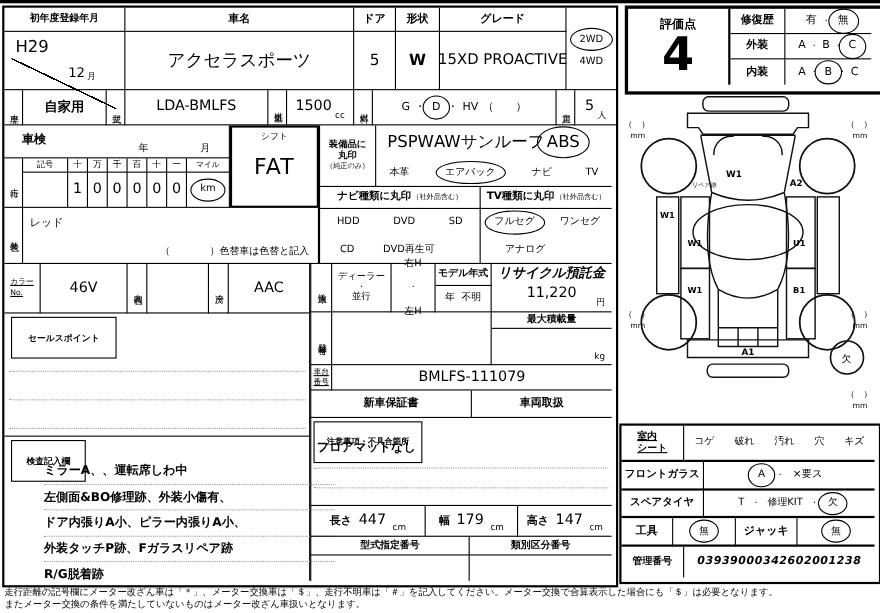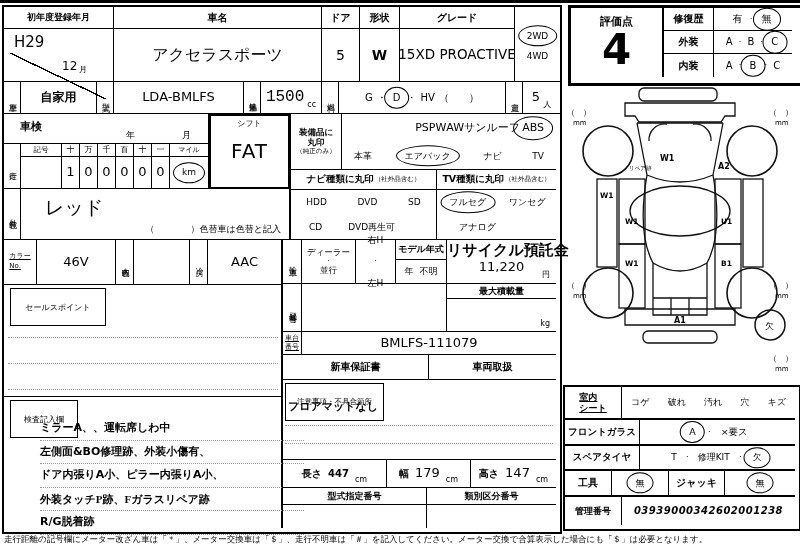--- a/index.html
+++ b/index.html
@@ -4,21 +4,21 @@
 <style>
   html,body{margin:0;padding:0;background:#fff;}
   body{width:800px;height:557px;position:relative;font-family:"DejaVu Sans",sans-serif;color:#000;overflow:hidden;}
   .topbar{position:absolute;left:0;top:0;width:800px;height:3px;background:#000;}
   .cell{position:absolute;box-sizing:border-box;display:flex;align-items:center;justify-content:center;border:0 solid #000;font-size:10px;line-height:1.15;white-space:nowrap;}
   .br{border-right-width:1px}.bb{border-bottom-width:1px}.bl{border-left-width:1px}
   .bold{font-weight:bold}
   .col{flex-direction:column}
   .vlabel{writing-mode:vertical-rl;text-orientation:upright;font-size:8px;line-height:1;letter-spacing:1px;}
   .pre{white-space:pre-line;text-align:left;text-decoration:underline;}
-  .badge{position:absolute;box-sizing:border-box;border:1px solid #000;background:#fff;display:flex;align-items:center;justify-content:center;font-size:8px;padding:18px 4px;}
+  .badge{position:absolute;box-sizing:border-box;border:1px solid #000;background:#fff;display:flex;align-items:center;justify-content:center;font-size:8px;padding:18px 4px;font-weight:bold;}
   .dots{position:absolute;border-bottom:1px dotted #9a9a9a;height:0;}
   .circ{position:relative;display:inline-block;padding:0 2px;}
   .circ::after{content:"";position:absolute;left:50%;top:50%;transform:translate(-50%,-50%);width:calc(100% + 12px);height:calc(100% + 9px);border:1.5px solid #000;border-radius:50%;pointer-events:none;}
   .lt{position:absolute;left:2px;top:5px;width:556px;height:525px;border:2px solid #000;}
   .evalbox{position:absolute;left:568px;top:5px;width:227px;height:75px;border:3px solid #000;padding-left:12px;}
   .diag{position:absolute;left:563px;top:83px;width:234px;height:300px;}
   .rt{position:absolute;left:563px;top:385px;width:234px;height:142px;border:2px solid #000;}
   .footer{position:absolute;left:4px;top:534px;width:792px;font-size:8.5px;line-height:1.35;}
   svg text{font-family:"DejaVu Sans",sans-serif;fill:#000;}
 </style>
@@ -50,21 +50,21 @@
     <span style="font-size:7px;">・</span>
     <span style="font-size:9px;">4WD</span>
   </div>
 
   <div class="cell br bb vlabel" style="left:0;top:75px;width:17px;height:32px;">車歴</div>
   <div class="cell br bb bold" style="left:17px;top:75px;width:76px;height:32px;font-size:12px;">自家用</div>
   <div class="cell br bb vlabel" style="left:93px;top:75px;width:17px;height:32px;">型式</div>
   <div class="cell br bb" style="left:110px;top:75px;width:130px;height:32px;font-size:13px;">LDA-BMLFS</div>
   <div class="cell br bb vlabel" style="left:240px;top:75px;width:17px;height:32px;">排気量</div>
   <div class="cell br bb" style="left:257px;top:75px;width:61px;height:32px;">
-    <span style="font-size:16px;font-family:Liberation Mono, monospace;">1500</span>
+    <span style="font-size:13px;">1500</span>
     <span style="font-size:8px;align-self:flex-end;margin:0 0 4px 3px;">cc</span>
   </div>
   <div class="cell br bb vlabel" style="left:318px;top:75px;width:17px;height:32px;">燃料</div>
   <div class="cell br bb" style="left:335px;top:75px;width:167px;height:32px;font-size:10px;gap:4px;">
     <span>G</span>
     <span>・</span>
     <span class="circ">D</span>
     <span>・</span>
     <span>HV</span>
     <span>（　　）</span>
@@ -105,21 +105,21 @@
     <span style="position:absolute;top:3px;left:0;right:0;text-align:center;font-size:8px;">シフト</span>
     <span style="font-size:20px;letter-spacing:1px;">FAT</span>
   </div>
 
   <div class="cell br bb col" style="left:286px;top:107px;width:52px;height:56px;border-left-width:1px;">
     <span class="bold" style="font-size:8.5px;">装備品に</span>
     <span class="bold" style="font-size:8.5px;">丸印</span>
     <span style="font-size:6.5px;">（純正のみ）</span>
   </div>
   <div class="cell bb col" style="left:338px;top:107px;width:214px;height:56px;align-items:stretch;justify-content:space-around;">
-    <div style="display:flex;justify-content:flex-end;padding:0 10px;font-size:11px;align-items:center;">
+    <div style="display:flex;justify-content:flex-start;padding:0 10px;font-size:15px;align-items:center;">
       <span>PS</span>
       <span>PW</span>
       <span>AW</span>
       <span>サンルーフ</span>
       <span class="circ">ABS</span>
     </div>
     <div style="display:flex;justify-content:space-between;padding:0 12px;font-size:9px;align-items:center;">
       <span>本革</span>
       <span class="circ">エアバック</span>
       <span>ナビ</span>
@@ -151,21 +151,21 @@
       <span class="circ">フルセグ</span>
       <span>ワンセグ</span>
     </div>
     <div style="display:flex;padding-left:22px;font-size:9px;">
       <span>アナログ</span>
     </div>
   </div>
 
   <div class="cell br bb vlabel" style="left:0;top:182px;width:17px;height:51px;">外装色</div>
   <div class="cell br bb" style="left:17px;top:182px;width:269px;height:51px;">
-    <span style="position:absolute;left:24px;top:8px;font-size:19px;">レッド</span>
+    <span style="position:absolute;left:6px;top:8px;font-size:10px;">レッド</span>
     <span style="position:absolute;right:8px;bottom:5px;font-size:9px;">（　　　　）色替車は色替と記入</span>
   </div>
 
   <div class="cell br bb pre" style="left:0;top:233px;width:33px;height:45px;font-size:7px;line-height:1.4;">カラー
 No.</div>
   <div class="cell br bb" style="left:33px;top:233px;width:79px;height:45px;font-size:13px;">46V</div>
   <div class="cell br bb vlabel" style="left:112px;top:233px;width:18px;height:45px;">内装色</div>
   <div class="cell br bb" style="left:130px;top:233px;width:56px;height:45px;"></div>
   <div class="cell br bb vlabel" style="left:186px;top:233px;width:18px;height:45px;">冷房</div>
   <div class="cell br bb" style="left:204px;top:233px;width:74px;height:45px;font-size:13px;">AAC</div>
@@ -175,42 +175,42 @@
   <div class="dots" style="left:4px;top:330px;width:270px;"></div>
   <div class="dots" style="left:4px;top:356px;width:270px;"></div>
   <div class="dots" style="left:4px;top:382px;width:270px;"></div>
 
   <div class="cell br" style="left:0;top:390px;width:278px;height:131px;"></div>
   <div class="badge" style="left:6px;top:393px;width:68px;height:14px;">検査記入欄</div>
   <div style="position:absolute;left:8px;top:410px;width:264px;font-size:11px;font-weight:bold;line-height:22.5px;margin-left:28px;">
     <div style="border-bottom:1px dotted #9a9a9a;">ミラーA、、運転席しわ中</div>
     <div style="border-bottom:1px dotted #9a9a9a;">左側面&amp;BO修理跡、外装小傷有、</div>
     <div style="border-bottom:1px dotted #9a9a9a;">ドア内張りA小、ピラー内張りA小、</div>
-    <div style="border-bottom:1px dotted #9a9a9a;font-family:Liberation Serif, serif;">外装タッチP跡、Fガラスリペア跡</div>
+    <div style="border-bottom:1px dotted #9a9a9a;">外装タッチP跡、Fガラスリペア跡</div>
     <div style="border-bottom:1px dotted #9a9a9a;">R/G脱着跡</div>
   </div>
 
   <div class="cell br bb bl vlabel" style="left:278px;top:233px;width:20px;height:44px;">輸入車</div>
   <div class="cell br bb col" style="left:298px;top:233px;width:54px;height:44px;font-size:8.5px;gap:0;">
     <span>ディーラー</span>
     <span style="font-size:7px;">・</span>
     <span>並行</span>
   </div>
   <div class="cell br bb col" style="left:352px;top:233px;width:40px;height:44px;font-size:9px;gap:12px;">
     <span>右H</span>
     <span style="font-size:7px;">・</span>
     <span>左H</span>
   </div>
   <div class="cell br bb bold" style="left:392px;top:233px;width:51px;height:20px;font-size:9px;">モデル年式</div>
   <div class="cell br bb" style="left:392px;top:253px;width:51px;height:24px;font-size:9px;gap:6px;">
     <span>年</span>
     <span>不明</span>
   </div>
   <div class="cell bb" style="left:443px;top:233px;width:109px;height:44px;">
-    <span class="bold" style="position:absolute;top:2px;left:0;right:0;text-align:left;font-size:15px;">リサイクル預託金</span>
+    <span class="bold" style="position:absolute;top:2px;left:0;right:0;text-align:center;font-size:12px;font-style:italic;">リサイクル預託金</span>
     <span style="font-size:13px;margin-top:12px;">11,220</span>
     <span style="position:absolute;right:6px;bottom:4px;font-size:8px;">円</span>
   </div>
 
   <div class="cell br bb bl vlabel" style="left:278px;top:277px;width:20px;height:48px;">登録番号</div>
   <div class="cell br bb" style="left:298px;top:277px;width:145px;height:48px;"></div>
   <div class="cell bb" style="left:443px;top:277px;width:109px;height:48px;">
     <span class="bold" style="position:absolute;top:2px;left:0;right:0;text-align:center;font-size:9px;border-bottom:1px solid #000;padding-bottom:2px;">最大積載量</span>
     <span style="position:absolute;right:6px;bottom:3px;font-size:8px;">kg</span>
   </div>
@@ -223,21 +223,21 @@
   <div class="cell bb bold" style="left:425px;top:348px;width:127px;height:25px;font-size:10px;">車両取扱</div>
 
   <div class="cell bb bl" style="left:278px;top:373px;width:274px;height:80px;"></div>
   <div class="badge" style="left:281px;top:376px;width:99px;height:13px;font-size:7.5px;">注意事項・不具合箇所</div>
   <div style="position:absolute;left:284px;top:392px;font-size:11px;font-weight:bold;">フロアマットなし</div>
   <div class="dots" style="left:281px;top:418px;width:268px;"></div>
   <div class="dots" style="left:281px;top:436px;width:268px;"></div>
 
   <div class="cell br bb bl" style="left:278px;top:453px;width:105px;height:28px;gap:6px;">
     <span class="bold" style="font-size:10px;">長さ</span>
-    <span style="font-size:10px;font-weight:bold;">447</span>
+    <span style="font-size:13px;">447</span>
     <span style="font-size:8px;align-self:flex-end;margin-bottom:3px;">cm</span>
   </div>
   <div class="cell br bb" style="left:383px;top:453px;width:84px;height:28px;gap:6px;">
     <span class="bold" style="font-size:10px;">幅</span>
     <span style="font-size:13px;">179</span>
     <span style="font-size:8px;align-self:flex-end;margin-bottom:3px;">cm</span>
   </div>
   <div class="cell bb" style="left:467px;top:453px;width:85px;height:28px;gap:6px;">
     <span class="bold" style="font-size:10px;">高さ</span>
     <span style="font-size:13px;">147</span>
@@ -368,13 +368,14 @@
   <div class="cell br bb bold" style="left:104px;top:84px;width:56px;height:26px;font-size:10px;border-bottom-width:2px;">ジャッキ</div>
   <div class="cell bb" style="left:160px;top:84px;width:70px;height:26px;font-size:9px;border-bottom-width:2px;">
     <span class="circ">無</span>
   </div>
   <div class="cell br bold" style="left:0;top:110px;width:57px;height:28px;font-size:9px;">管理番号</div>
   <div class="cell bold" style="left:57px;top:110px;width:173px;height:28px;font-size:10px;letter-spacing:0.5px;font-style:italic;">03939000342602001238</div>
 </div>
 
 <div class="footer">
   <div>走行距離の記号欄にメーター改ざん車は「＊」、メーター交換車は「＄」、走行不明車は「＃」を記入してください。メーター交換で合算表示した場合にも「＄」は必要となります。</div>
+  <div>またメーター交換の条件を満たしていないものはメーター改ざん車扱いとなります。</div>
 </div>
 
 </body></html>

